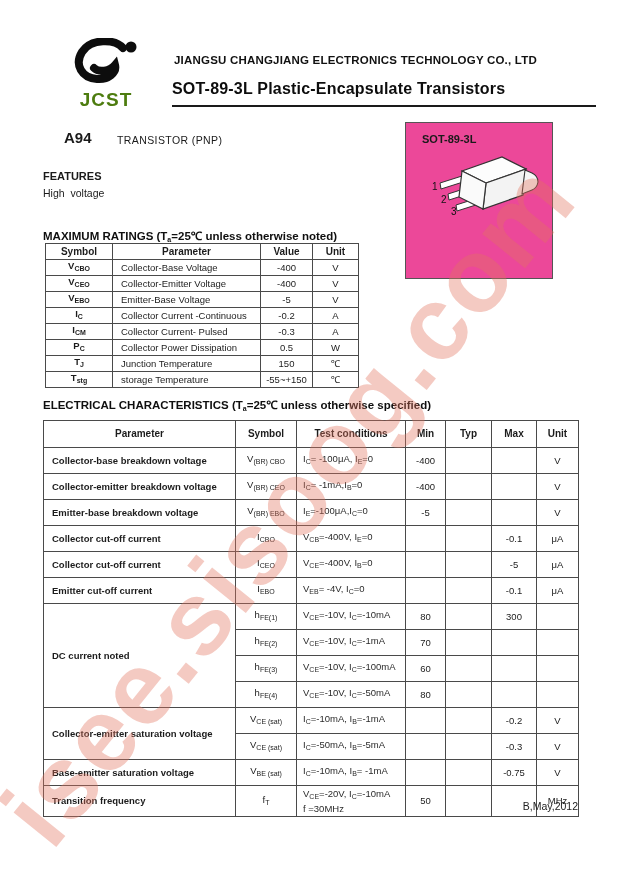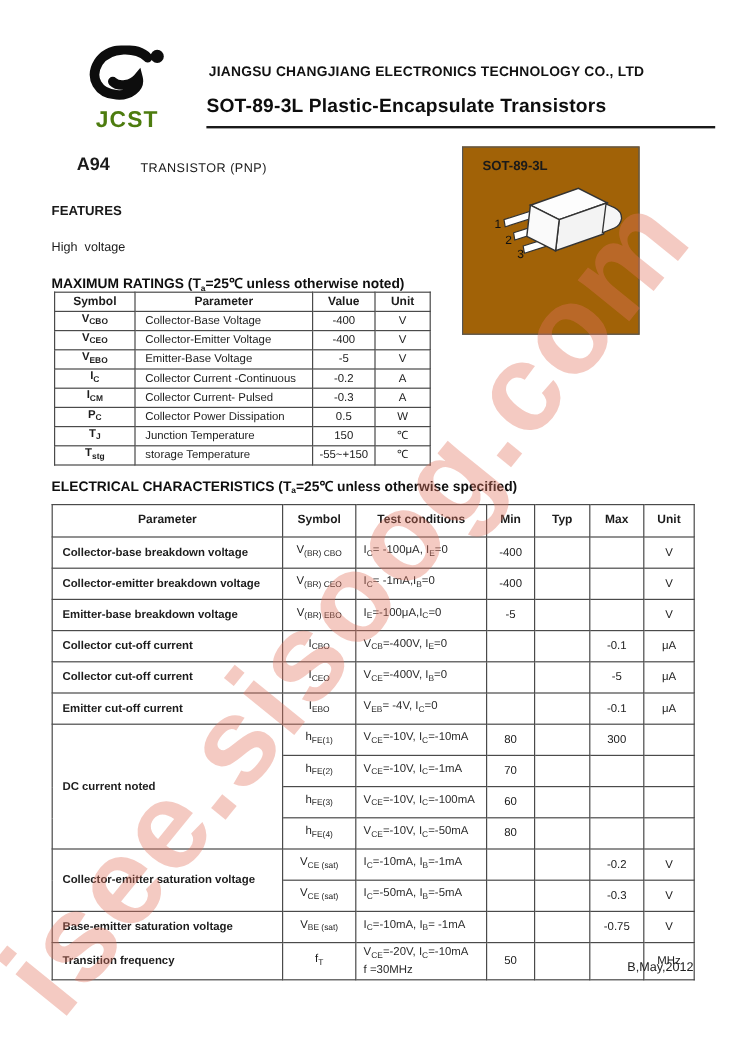--- a/index.html
+++ b/index.html
@@ -10,24 +10,24 @@
   .logo{position:absolute;left:64px;top:38px;width:84px;text-align:center;}
   .logo-text{font-weight:bold;font-size:19px;letter-spacing:1px;color:#4d7c0f;margin-top:-3px;}
   .company{position:absolute;left:174px;top:54px;font-size:11.5px;font-weight:bold;color:#111;letter-spacing:0.2px;}
   .title-wrap{position:absolute;left:172px;top:80px;width:424px;border-bottom:2.5px solid #1a1a1a;padding-bottom:7px;}
   .title{font-size:16px;font-weight:bold;color:#0d0d0d;letter-spacing:0.2px;}
 
   .part-number{position:absolute;left:64px;top:129px;font-size:15px;font-weight:bold;}
   .part-type{position:absolute;left:117px;top:134px;font-size:10.5px;letter-spacing:0.4px;}
 
   .features-heading{position:absolute;left:43px;top:170px;font-size:11px;font-weight:bold;}
-  .features-item{position:absolute;left:43px;top:200px;font-size:10.5px;word-spacing:3px;}
+  .features-item{position:absolute;left:43px;top:187px;font-size:10.5px;word-spacing:3px;}
 
   
-  .pkg-box{position:absolute;left:385px;top:122px;width:146px;height:155px;border:1.5px solid #555;background:#a16207;}
+  .pkg-box{position:absolute;left:405px;top:122px;width:146px;height:155px;border:1.5px solid #555;background:#ec4899;}
   .pkg-title{position:absolute;left:16px;top:10px;font-size:11px;font-weight:bold;}
   .pkg-svg{position:absolute;left:22px;top:26px;}
   .pkg-pins{position:absolute;left:15px;top:97px;font-size:9.5px;line-height:18.5px;color:#222;}
 
   .section-heading{position:absolute;left:43px;font-size:11.5px;font-weight:bold;color:#0f0f0f;}
   .heading-max{top:228px;}
   .heading-elec{top:397px;}
 
   
   table{border-collapse:collapse;table-layout:fixed;padding-left:48px;}

